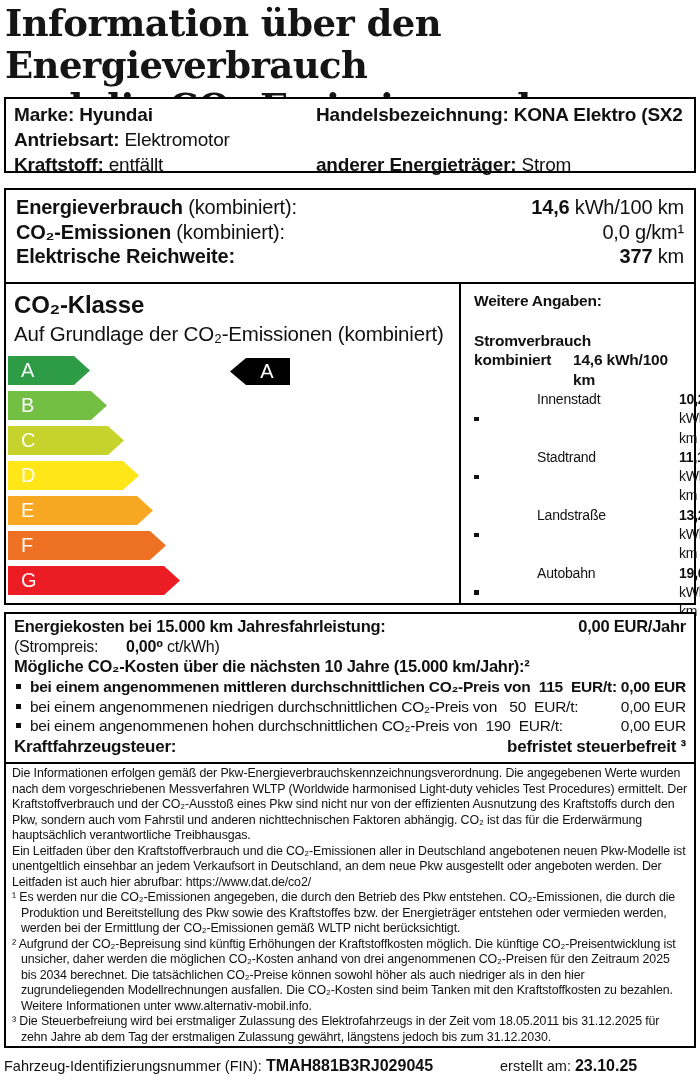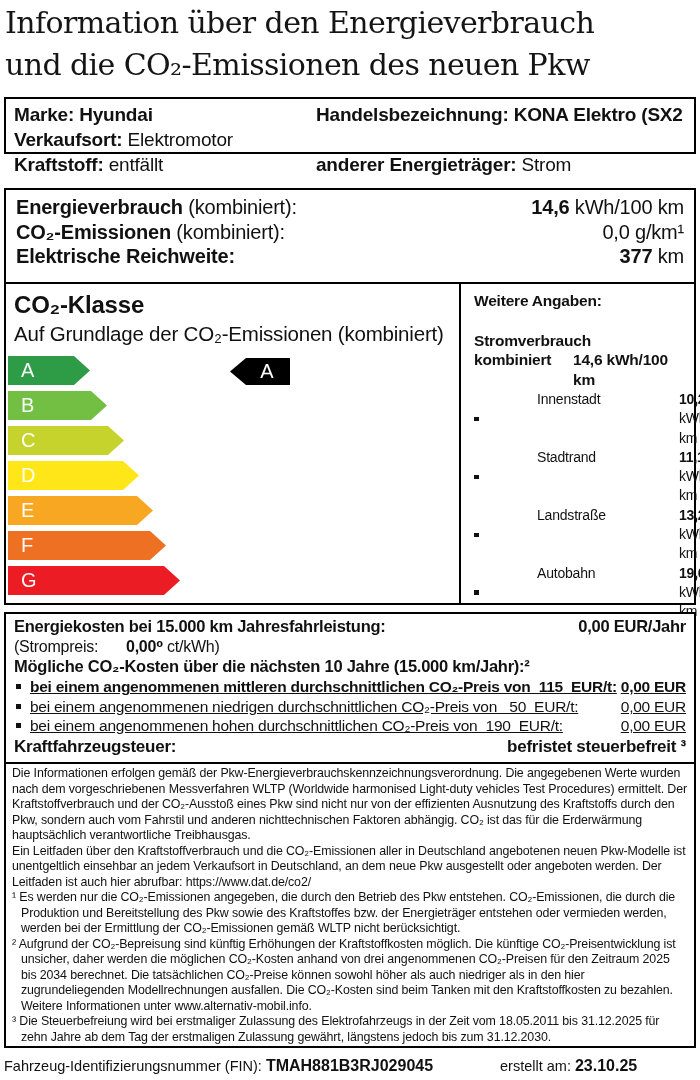--- a/index.html
+++ b/index.html
@@ -3,25 +3,25 @@
 <meta charset="utf-8">
 <style>
   html,body{margin:0;padding:0;background:#fff;}
   #page{position:relative;width:700px;height:1080px;background:#fff;color:#111;
         font-family:"Liberation Sans","DejaVu Sans",sans-serif;overflow:hidden;}
   .b{font-weight:bold;}
   .box{position:absolute;left:4px;width:692px;border:2.5px solid #000;box-sizing:border-box;background:#fff;}
 
   
   #title{position:absolute;left:5px;top:2px;width:690px;
-         font-family:"DejaVu Serif","Liberation Serif",serif;font-weight:normal;
-         font-size:30px;line-height:42px;letter-spacing:-0.6px;color:#151515;}
-
-  
-  #box1{top:97px;height:57px;padding:3px 8px;font-size:19px;line-height:25px;letter-spacing:-0.2px;}
+         font-family:"DejaVu Serif","Liberation Serif",serif;font-weight:bold;
+         font-size:37px;line-height:42px;letter-spacing:-0.6px;color:#151515;}
+
+  
+  #box1{top:97px;height:76px;padding:3px 8px;font-size:19px;line-height:25px;letter-spacing:-0.2px;}
   .row2{display:flex;}
   .cellL{width:302px;flex:0 0 302px;white-space:nowrap;}
   .cellR{white-space:nowrap;overflow:visible;}
   .lab{font-weight:bold;}
 
   
   #box2{top:188px;height:100px;padding:5px 10px;font-size:20px;line-height:24.5px;letter-spacing:-0.2px;}
   .consrow{display:flex;justify-content:space-between;white-space:nowrap;}
 
   
@@ -46,21 +46,21 @@
   .wa-bullet::before{content:"";display:inline-block;width:4.5px;height:4.5px;background:#111;margin-bottom:2px;}
   .wa-val{font-weight:bold;}
 
   
   #box4{top:612px;height:160px;padding:2px 8px;letter-spacing:-0.25px;}
   .c-flex{display:flex;justify-content:space-between;white-space:nowrap;}
   #c-r1{font-size:16.5px;line-height:20.5px;font-weight:bold;}
   #c-r2{font-size:16px;line-height:19.5px;}
   #c-r2 .pref{display:inline-block;width:112px;}
   #c-r3{font-size:16.5px;line-height:21px;font-weight:bold;}
-  .c-brow{font-size:15.5px;line-height:19.5px;display:flex;white-space:pre;text-decoration:underline;}
+  .c-brow{font-size:15.5px;line-height:19.5px;display:flex;white-space:pre;}
   .c-brow .sq{flex:0 0 auto;width:5px;height:5px;background:#111;margin:7px 9px 0 2px;}
   .c-brow .val{margin-left:auto;}
   #c-r7{font-size:17px;line-height:21.5px;font-weight:bold;}
 
   
   #box5{top:762px;height:286px;padding:2px 6px;font-size:12.4px;line-height:15.5px;letter-spacing:-0.12px;}
   #box5 p{margin:0;}
   #box5 p.fn{padding-left:9px;text-indent:-9px;}
 
   
@@ -85,21 +85,21 @@
         <span class="lab">Marke:</span>
         <span class="b">Hyundai</span>
       </div>
       <div class="cellR">
         <span class="lab">Handelsbezeichnung:</span>
         <span class="b">KONA Elektro (SX2</span>
       </div>
     </div>
     <div class="row2">
       <div class="cellL">
-        <span class="lab">Verkaufsort:</span>
+        <span class="lab">Antriebsart:</span>
         <span>Elektromotor</span>
       </div>
     </div>
     <div class="row2">
       <div class="cellL">
         <span class="lab">Kraftstoff:</span>
         <span>entfällt</span>
       </div>
       <div class="cellR">
         <span class="lab">anderer Energieträger:</span>

